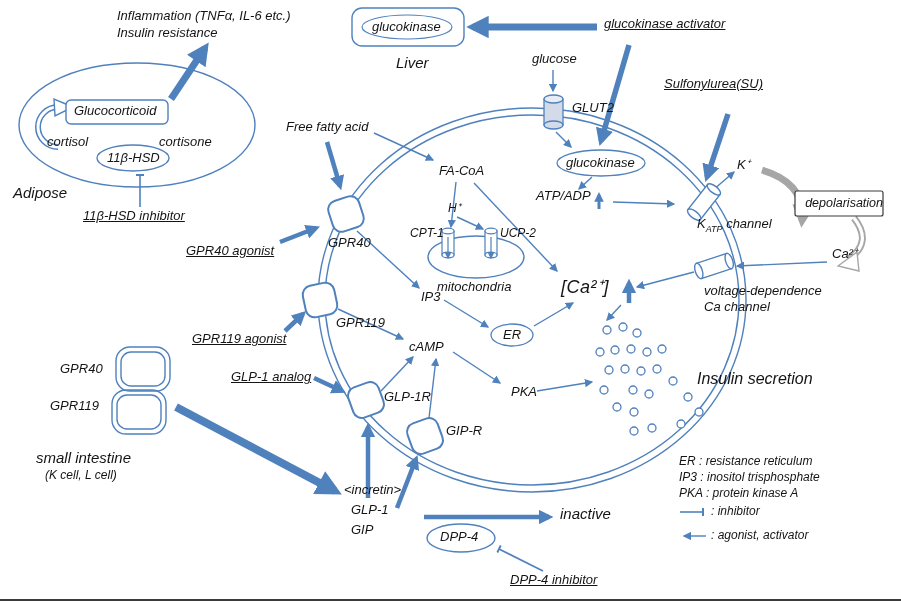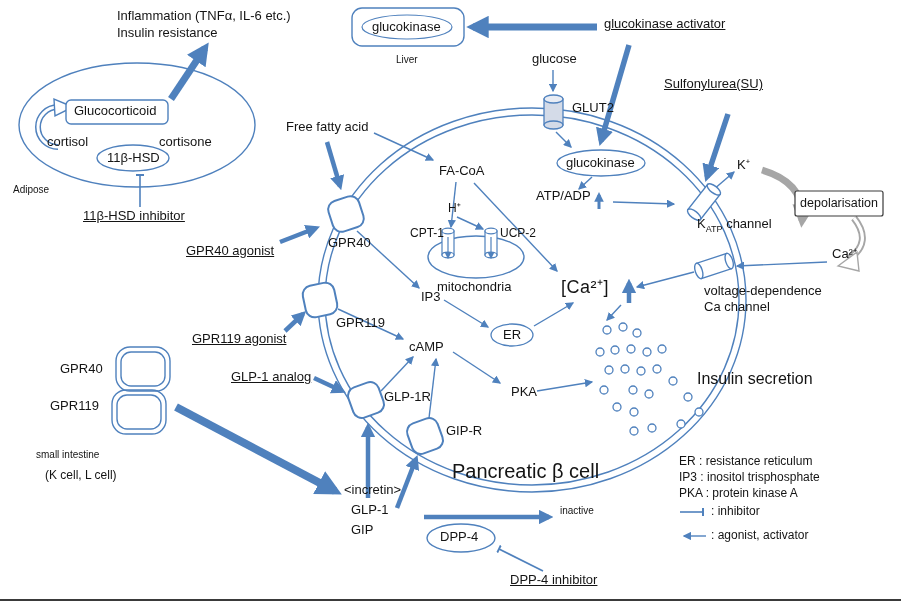--- a/index.html
+++ b/index.html
@@ -1,26 +1,26 @@
 <!DOCTYPE html>
 <html><head>
 <meta charset="utf-8">
 <style>
   * { margin:0; padding:0; box-sizing:border-box; }
   body { background:#fff; font-family:"Liberation Sans", sans-serif; }
-  .stage { position:relative; width:901px; height:601px; background:#fff; overflow:hidden; border-bottom:2px solid #3a3a3a; }
+  .stage { position:relative; width:901px; height:601px; background:#fff; overflow:hidden; border-bottom:2px solid #3a3a3a;font-style:italic; }
   svg.art { position:absolute; left:0; top:0; }
   .lbl { position:absolute; white-space:nowrap; font-size:13px; color:#141414; line-height:1.15; }
   .u { text-decoration:underline; }
   .sm { font-size:12px; }
-  .lg { font-size:10px; }
+  .lg { font-size:15px; }
   .xl { font-size:16px; }
   .title { font-size:20px; }
   .big { font-size:18px; letter-spacing:0.5px; }
-  .ctr { text-align:center; }
+  .ctr { text-align:right; }
   sub.tiny { font-size:9px;margin-top:40px; }
 </style>
 </head>
 <body>
 
 <div class="stage">
 
 <svg class="art" width="901" height="601" viewBox="0 0 901 601">
   <defs>
     <marker id="ah" viewBox="0 0 10 10" refX="8.5" refY="5" markerWidth="6" markerHeight="6" orient="auto">
@@ -245,21 +245,20 @@
 <div class="lbl u" style="left:186px;top:244px">GPR40 agonist</div>
 <div class="lbl" style="left:336px;top:316px">GPR119</div>
 <div class="lbl u" style="left:192px;top:332px">GPR119 agonist</div>
 <div class="lbl" style="left:409px;top:340px">cAMP</div>
 <div class="lbl u" style="left:231px;top:370px">GLP-1 analog</div>
 <div class="lbl" style="left:384px;top:390px">GLP-1R</div>
 <div class="lbl" style="left:446px;top:424px">GIP-R</div>
 <div class="lbl" style="left:511px;top:385px">PKA</div>
 
 <div class="lbl xl" style="left:697px;top:370px">Insulin secretion</div>
-<div class="lbl title" style="left:452px;top:460px">Pancreatic β cell</div>
 
 <div class="lbl" style="left:60px;top:362px">GPR40</div>
 <div class="lbl" style="left:50px;top:399px">GPR119</div>
 <div class="lbl lg" style="left:36px;top:449px">small intestine</div>
 <div class="lbl sm" style="left:45px;top:469px">(K cell, L cell)</div>
 
 <div class="lbl" style="left:344px;top:483px">&lt;incretin&gt;</div>
 <div class="lbl" style="left:351px;top:503px">GLP-1</div>
 <div class="lbl" style="left:351px;top:523px">GIP</div>
 <div class="lbl lg" style="left:560px;top:505px">inactive</div>

